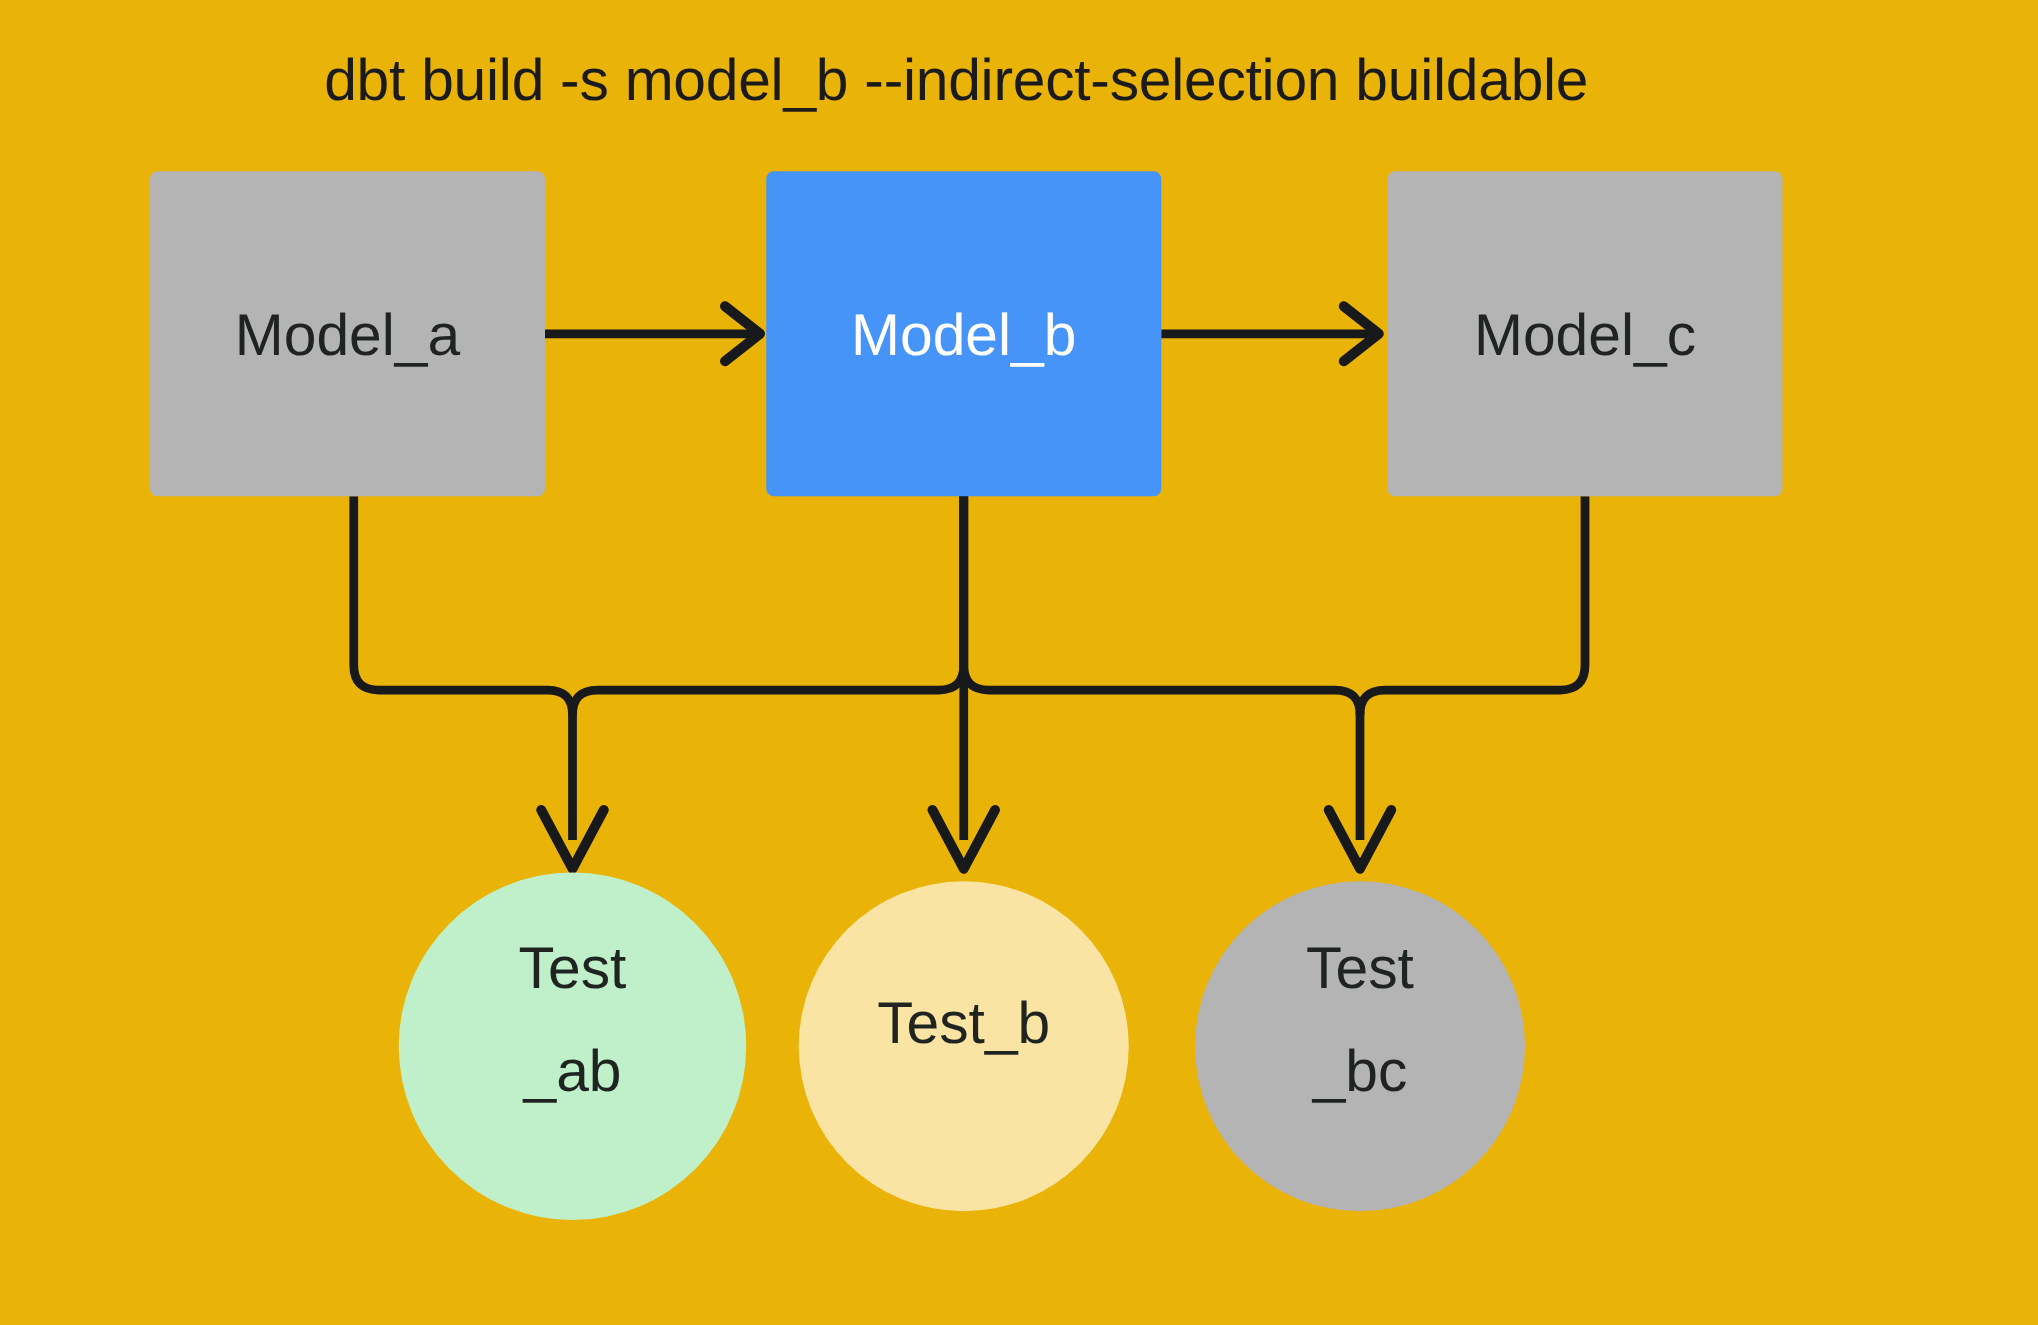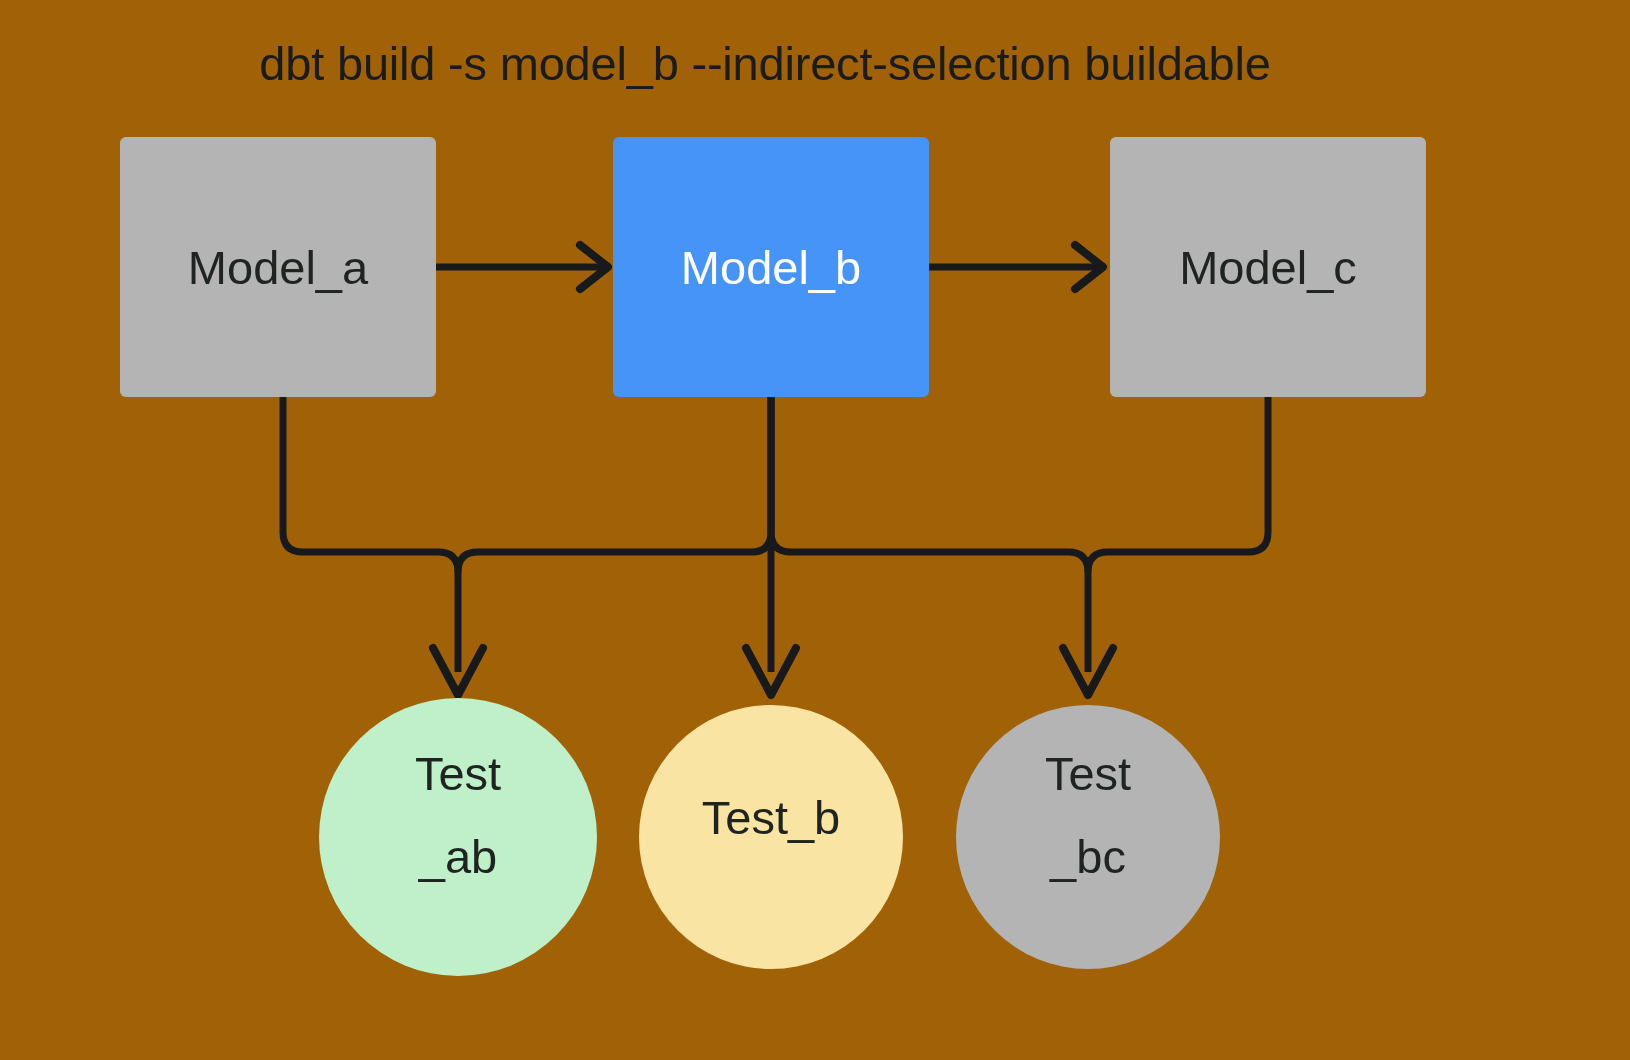--- a/index.html
+++ b/index.html
@@ -10,21 +10,21 @@
   body {
     width: 1630px;
     height: 1060px;
     overflow: hidden;
     font-family: "Liberation Sans", sans-serif;
   }
   #diagram-root {
     position: relative;
     width: 1630px;
     height: 1060px;
-    background: #a16207;
+    background: #eab308;
   }
   .diagram-svg {
     position: absolute;
     top: 0;
     left: 0;
     width: 1630px;
     height: 1060px;
     display: block;
   }
   .title-text {

